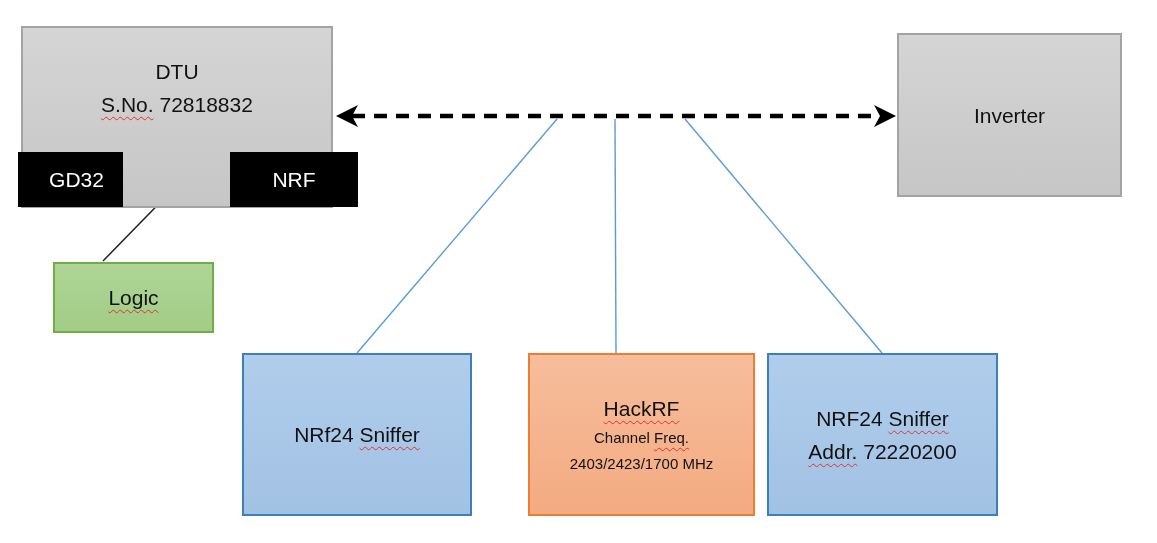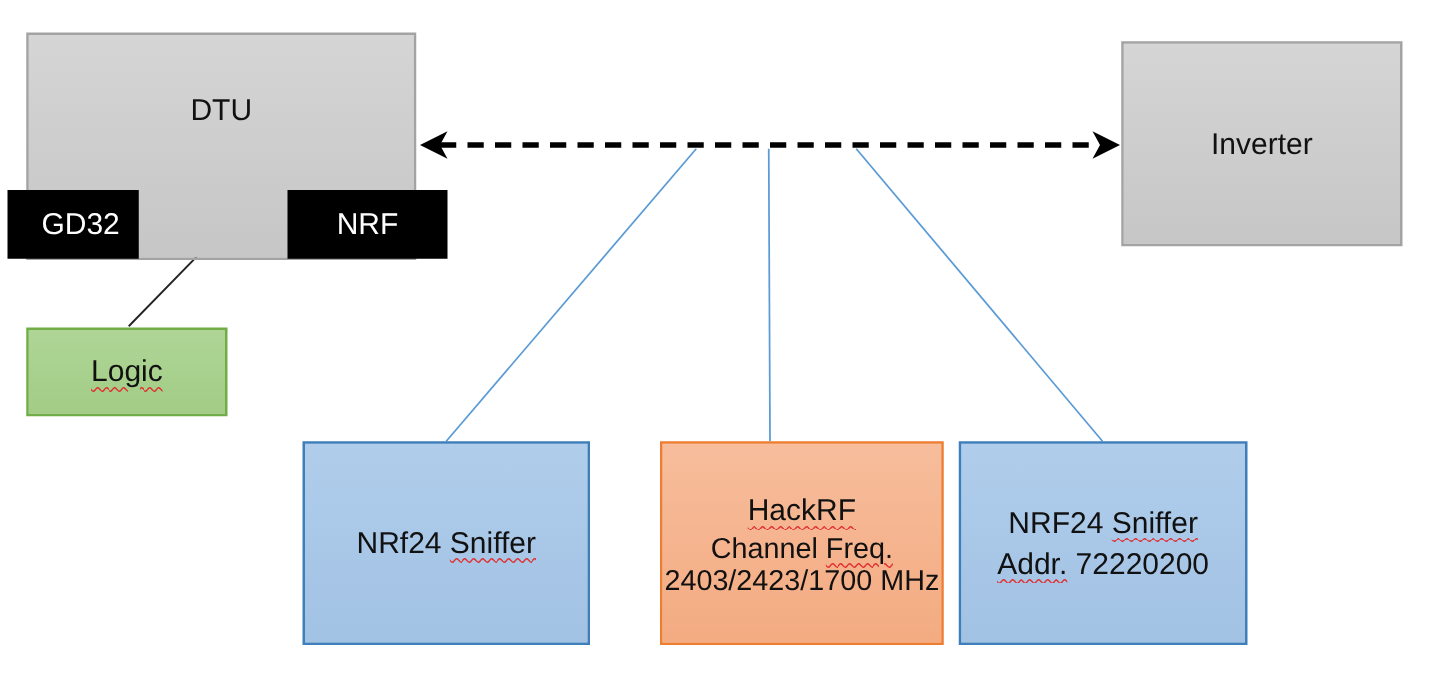--- a/index.html
+++ b/index.html
@@ -9,41 +9,41 @@
     font-family:"Liberation Sans","DejaVu Sans",sans-serif;
     color:#111;
   }
   .overlay { position:absolute; left:0; top:0; width:1157px; height:543px; pointer-events:none; }
 
   .box {
     position:absolute; box-sizing:border-box;
     display:flex; flex-direction:column; align-items:center; justify-content:center;
     text-align:center; white-space:pre;
   }
-  .line { line-height:33px; font-size:24px; }
-  .line.small { line-height:26px; font-size:23px; }
+  .line { line-height:33px; font-size:21px; }
+  .line.small { line-height:26px; font-size:15px; }
 
   .sq {
     text-decoration-line:underline;
     text-decoration-style:wavy;
     text-decoration-color:#e03131;
     text-decoration-thickness:1px;
     text-underline-offset:4px;
   }
 
   
   .gray  { background:linear-gradient(#d5d5d5,#c6c6c6); border:2px solid #a3a3a3; }
   .black { background:#000; color:#fff; border:none; }
-  .green { background:linear-gradient(#aed595,#a3cc87); border:2px solid #70ad47; }
+  .green { background:linear-gradient(#aed595,#a3cc87); border:2px solid #70ad47;margin-left:32px; }
   .blue  { background:linear-gradient(#b0cdeb,#a2c2e4); border:2px solid #3d7ebb;align-items:center; }
   .orange{ background:linear-gradient(#f7bd9c,#f3ab81); border:2px solid #ed7d31; }
 
   
   #dtu-box      { left:21px;  top:26px;  width:312px; height:182px; padding-bottom:58px; }
-  #gd32-box     { left:6px;  top:152px; width:105px; height:55px;padding-left:12px; }
+  #gd32-box     { left:18px;  top:152px; width:105px; height:55px;padding-left:12px; }
   #nrf-box      { left:230px; top:152px; width:128px; height:55px; }
   #logic-box    { left:21px;  top:262px; width:161px; height:71px; }
   #inverter-box { left:897px; top:33px;  width:225px; height:164px;gap:12px; }
   #sniffer-left-box  { left:242px; top:353px; width:230px; height:163px; }
   #hackrf-box        { left:528px; top:353px; width:227px; height:163px; }
   #sniffer-right-box { left:767px; top:353px; width:231px; height:163px; }
 </style>
 </head>
 <body>
 
@@ -65,20 +65,21 @@
       <line x1="127" y1="178" x2="227" y2="178"></line>
       <path d="M139,170 L126,178 L139,186"></path>
       <path d="M215,170 L228,178 L215,186"></path>
     </g>
 
     <line x1="184" y1="178" x2="103" y2="261" stroke="#222" stroke-width="1.5"></line>
   </svg>
 
   <div class="box gray" id="dtu-box">
     <div class="line"><span>DTU</span></div>
+    <div class="line"><span class="sq">S.No.</span><span> 72818832</span></div>
   </div>
 
   <div class="box black" id="gd32-box">
     <div class="line">GD32</div>
   </div>
 
   <div class="box black" id="nrf-box">
     <div class="line">NRF</div>
   </div>
 

